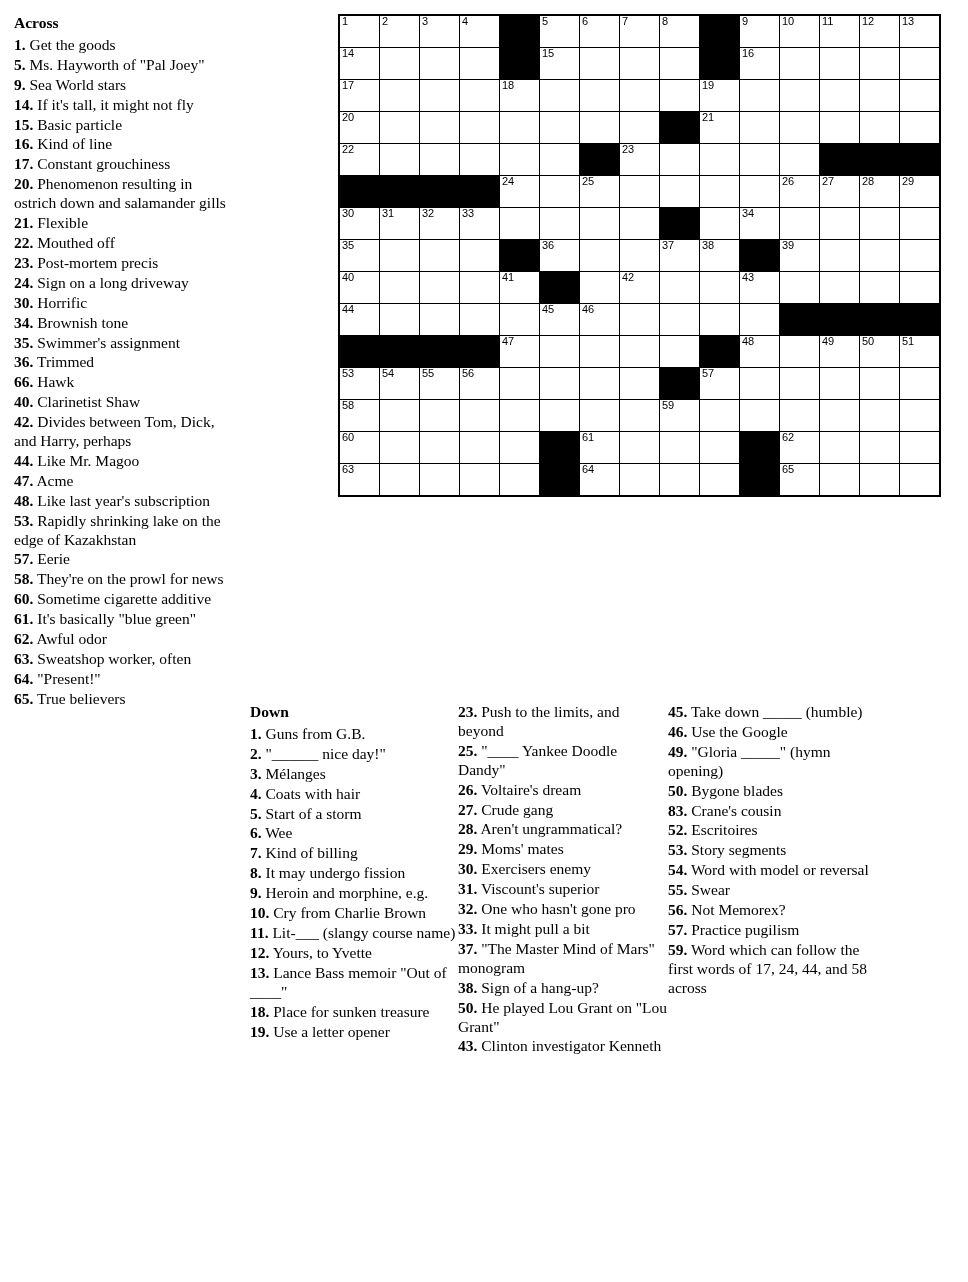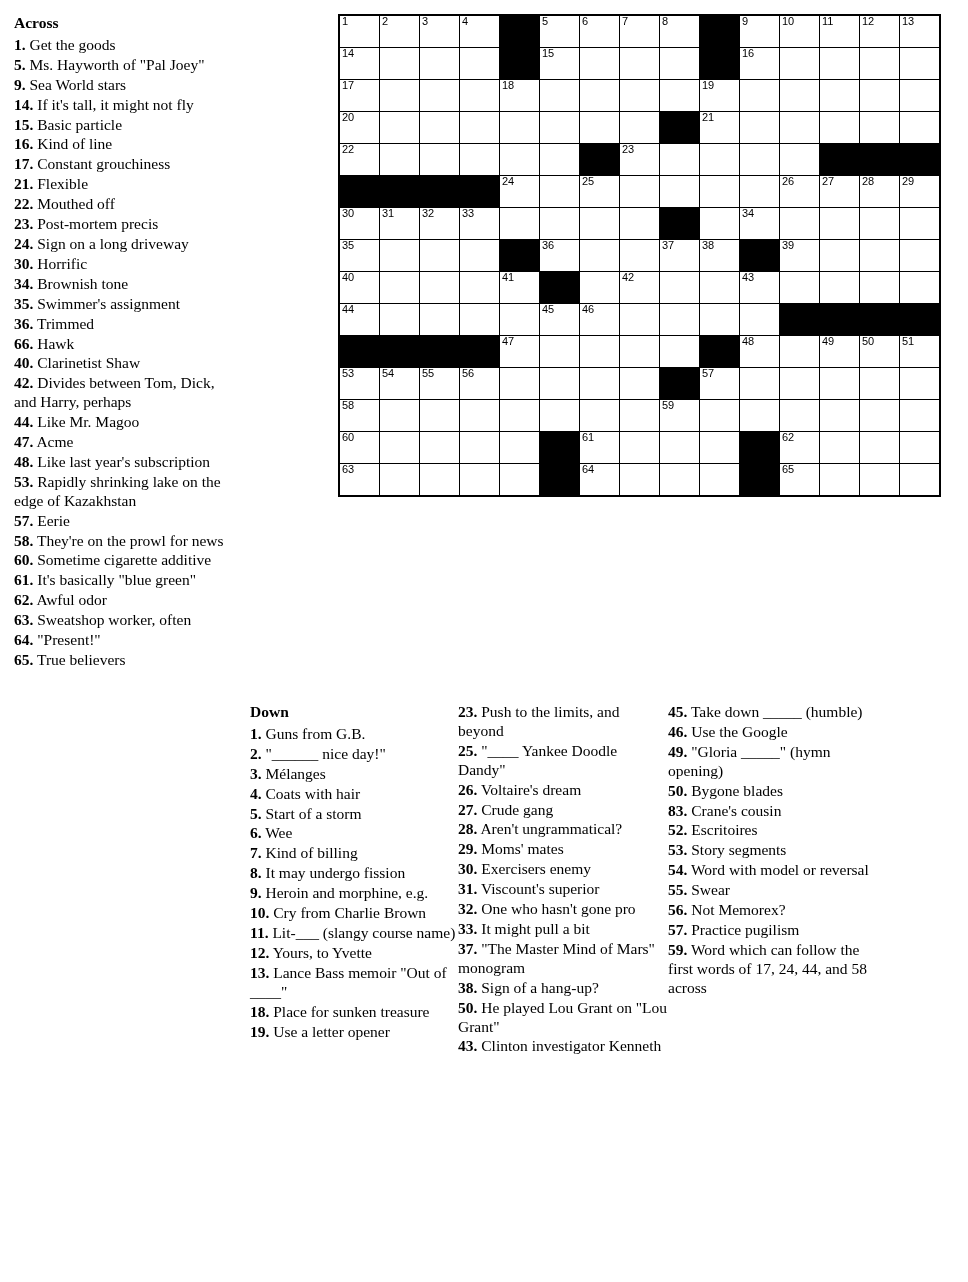--- a/index.html
+++ b/index.html
@@ -97,20 +97,21 @@
   <div id="across-col">
     <div class="section-title">Across</div>
     <div id="across-list">
         <div class="clue"><span class="num">1.</span><span> Get the goods</span></div>
         <div class="clue"><span class="num">5.</span><span> Ms. Hayworth of "Pal Joey"</span></div>
         <div class="clue"><span class="num">9.</span><span> Sea World stars</span></div>
         <div class="clue"><span class="num">14.</span><span> If it's tall, it might not fly</span></div>
         <div class="clue"><span class="num">15.</span><span> Basic particle</span></div>
         <div class="clue"><span class="num">16.</span><span> Kind of line</span></div>
         <div class="clue"><span class="num">17.</span><span> Constant grouchiness</span></div>
+        <div class="clue"><span class="num">20.</span><span> Phenomenon resulting in ostrich down and salamander gills</span></div>
         <div class="clue"><span class="num">21.</span><span> Flexible</span></div>
         <div class="clue"><span class="num">22.</span><span> Mouthed off</span></div>
         <div class="clue"><span class="num">23.</span><span> Post-mortem precis</span></div>
         <div class="clue"><span class="num">24.</span><span> Sign on a long driveway</span></div>
         <div class="clue"><span class="num">30.</span><span> Horrific</span></div>
         <div class="clue"><span class="num">34.</span><span> Brownish tone</span></div>
         <div class="clue"><span class="num">35.</span><span> Swimmer's assignment</span></div>
         <div class="clue"><span class="num">36.</span><span> Trimmed</span></div>
         <div class="clue"><span class="num">66.</span><span> Hawk</span></div>
         <div class="clue"><span class="num">40.</span><span> Clarinetist Shaw</span></div>

